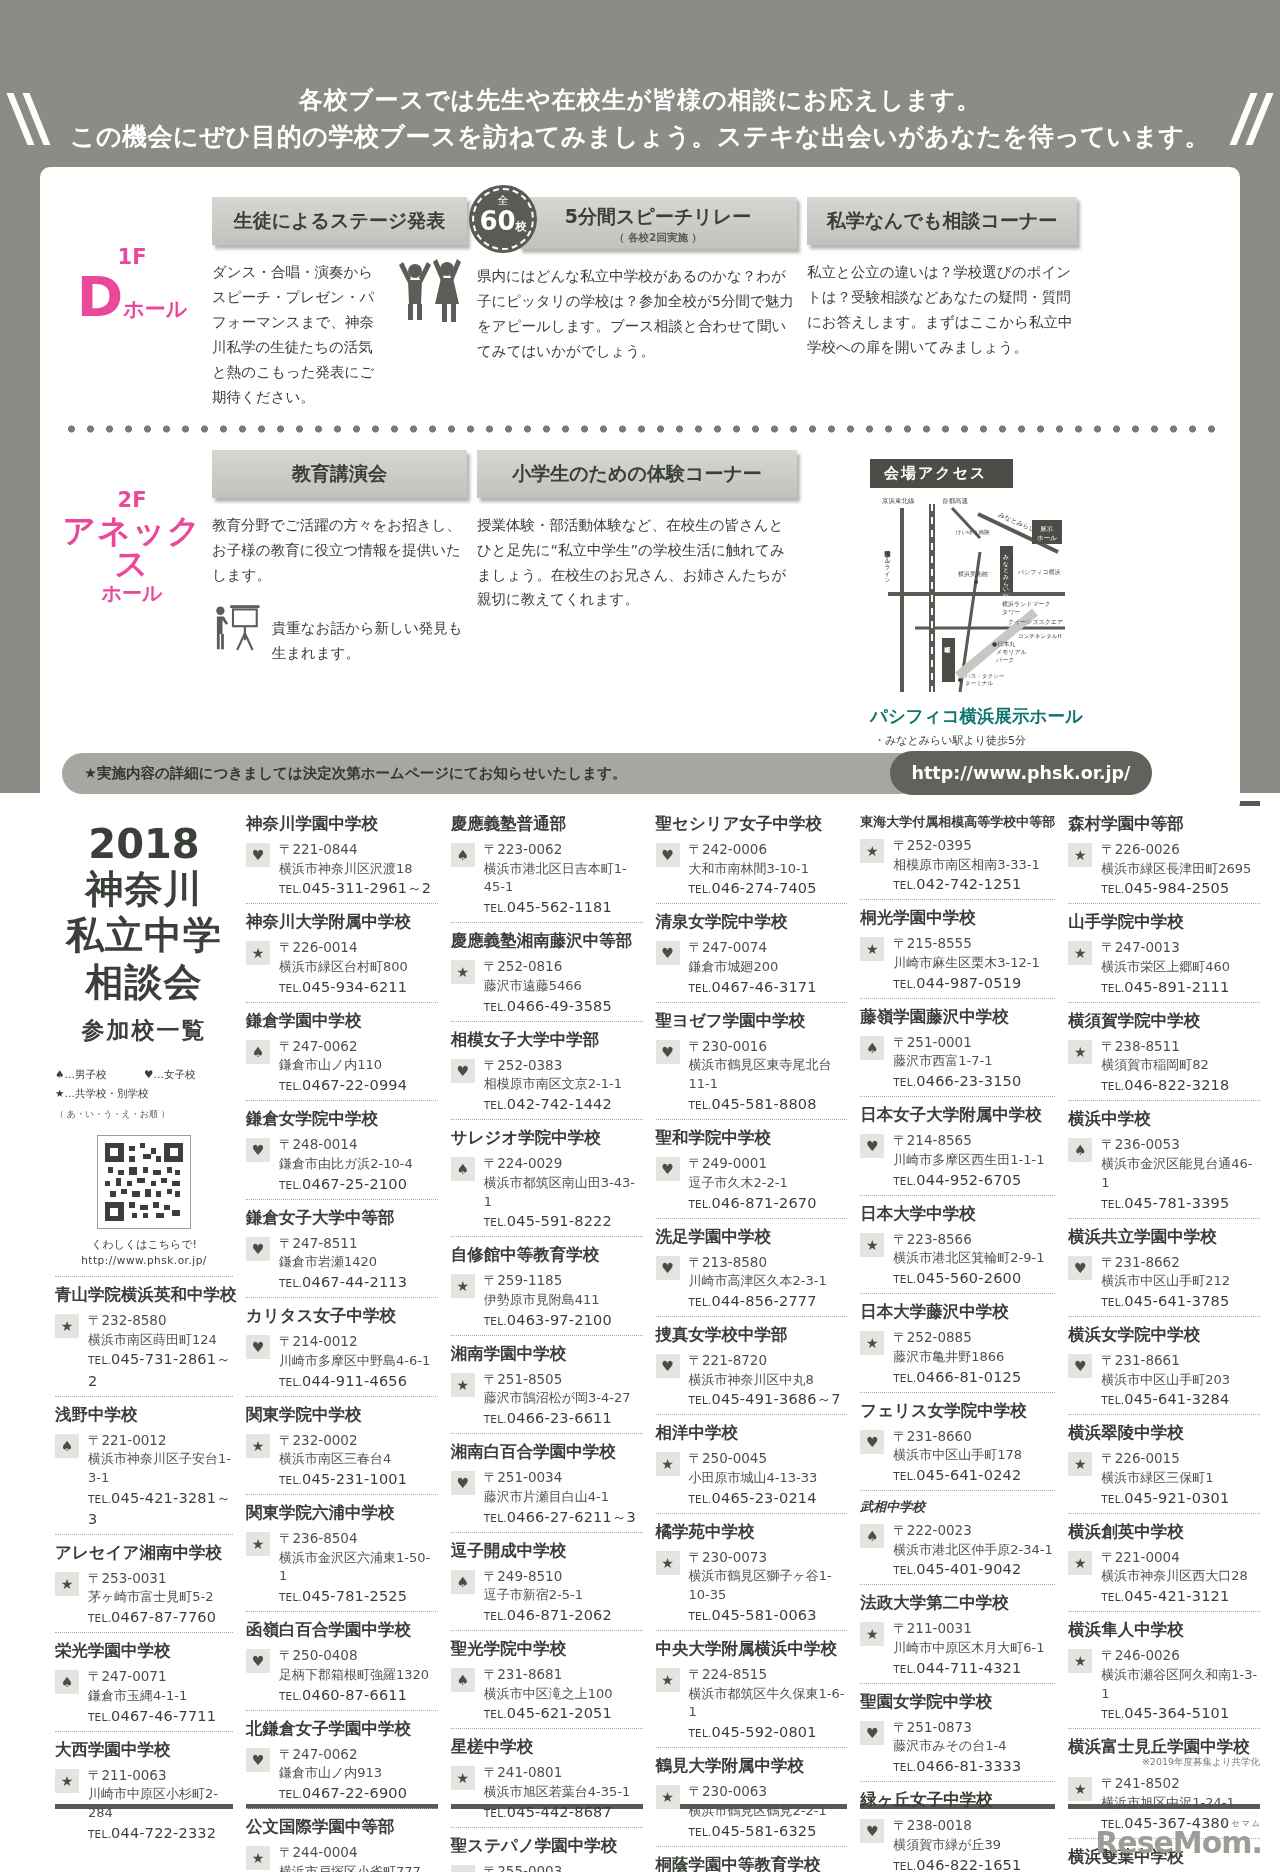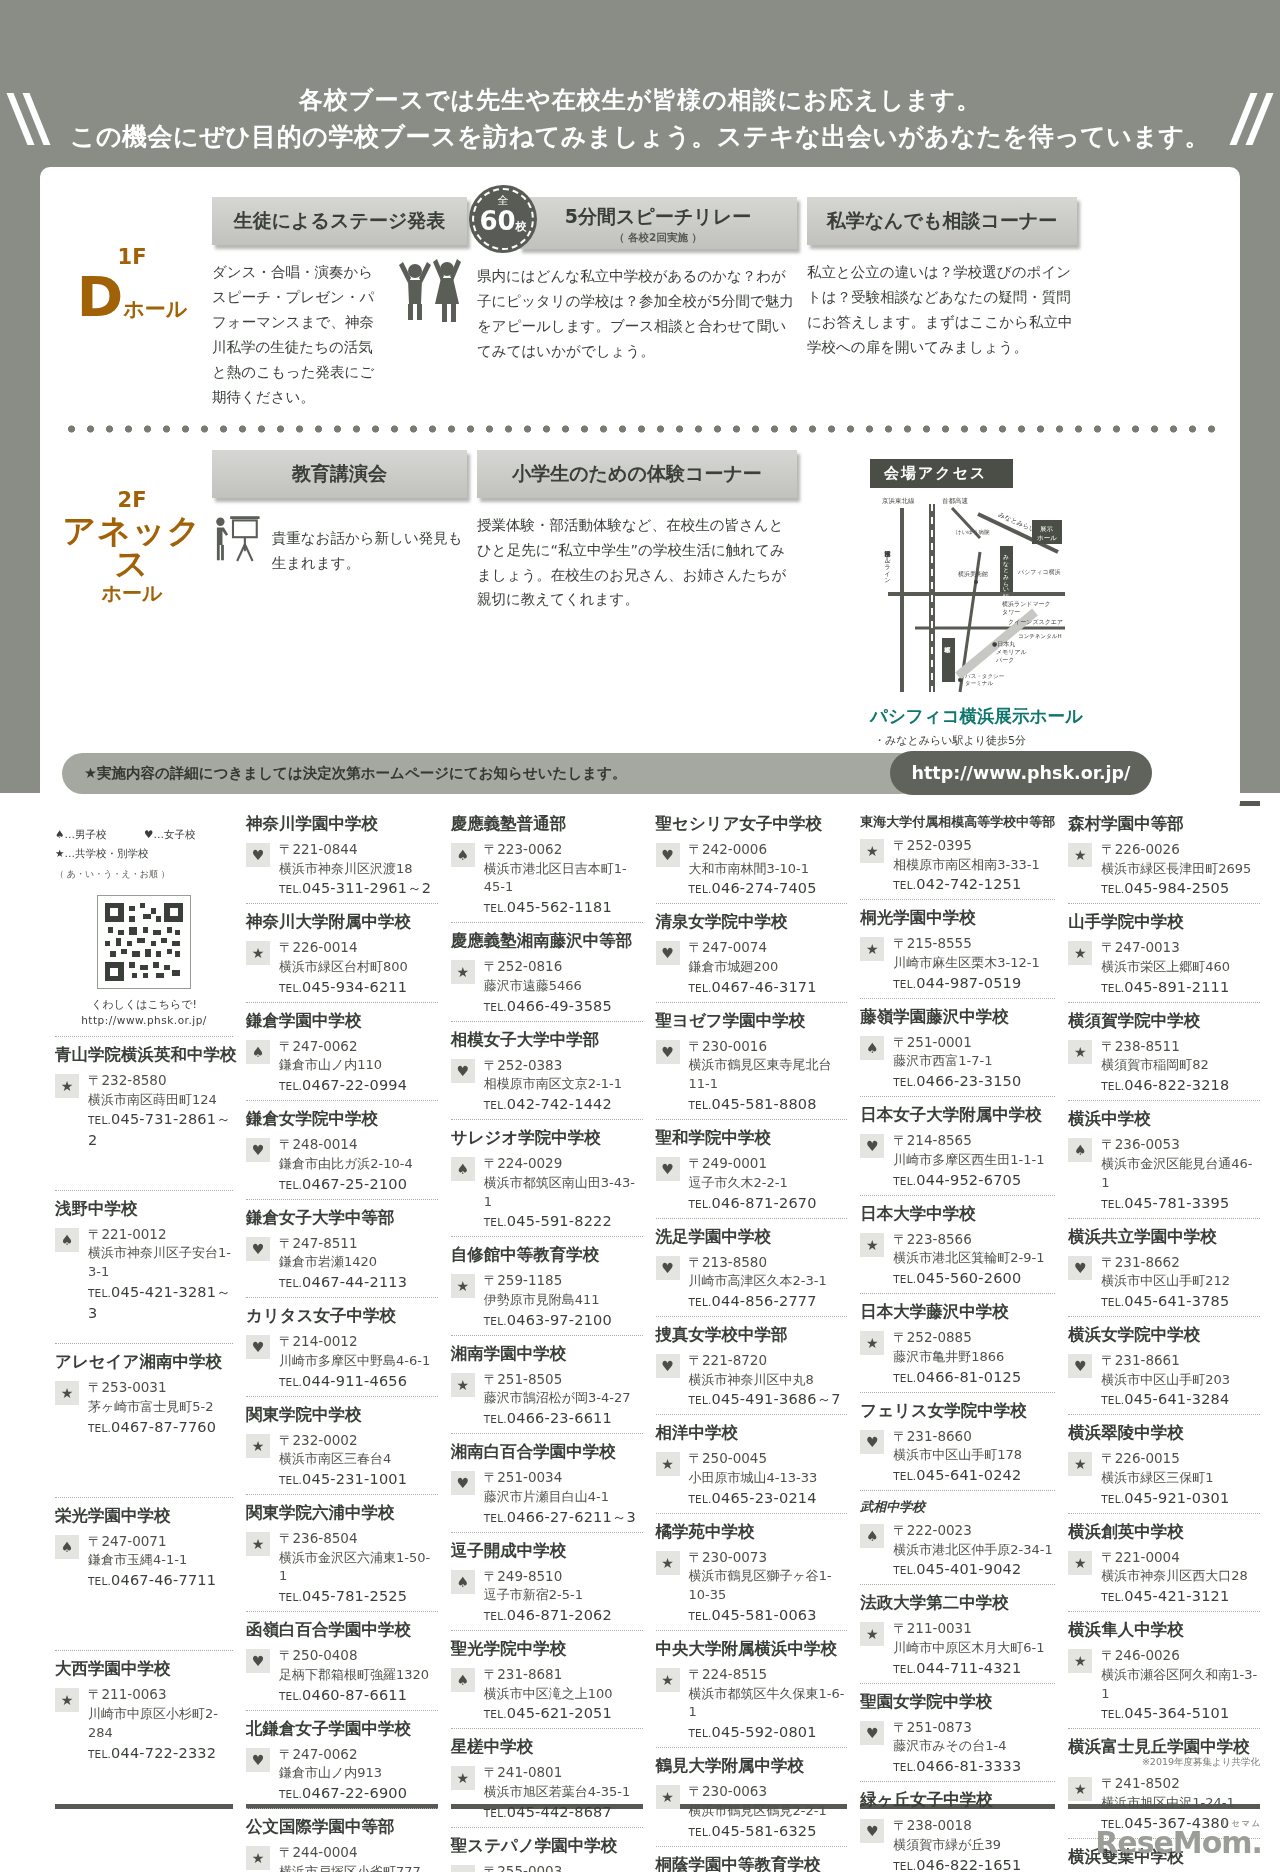--- a/index.html
+++ b/index.html
@@ -13,21 +13,21 @@
   .banner-line1 { font-size:24px; letter-spacing:1px; }
   .banner-line2 { font-size:25px; letter-spacing:.5px; margin-top:4px; }
   .slashes { display:flex; gap:9px; }
   .slashes i { display:block; width:7px; height:52px; background:#fff; }
   .slashes.left i { transform:skewX(22deg); }
   .slashes.right i { transform:skewX(-22deg); }
 
   .card { position:relative; margin:0 40px; background:#fff; border-radius:10px; height:646px; padding:16px 22px 0; }
 
   .row { display:grid; grid-template-columns:140px 255px 320px 270px; gap:10px; align-items:start; }
-  .floor-label { text-align:center; color:#a16207; font-weight:bold; }
+  .floor-label { text-align:center; color:#ec4899; font-weight:bold; }
   .floor-label .floor { font-size:21px; }
   .row1 .floor-label { padding-top:62px; }
   .hall-big { font-size:56px; line-height:1; }
   .hall-small { font-size:21px; }
   .row2 .floor-label { padding-top:52px; }
   .row2 .hall-big { font-size:33px; letter-spacing:1px; display:block; margin-top:2px; }
   .row2 .hall-small { font-size:20px; }
 
   .feature { position:relative; }
   .feature-head { background:linear-gradient(180deg,#d6d7d3,#c1c2be); box-shadow:3px 4px 3px rgba(70,74,66,.4);
@@ -178,20 +178,21 @@
 
       <div class="row row2">
         <div class="floor-label">
           <div class="floor">2F</div>
           <span class="hall-big">アネックス</span>
           <span class="hall-small">ホール</span>
         </div>
 
         <div class="feature">
           <div class="feature-head">教育講演会</div>
+          <p>教育分野でご活躍の方々をお招きし、お子様の教育に役立つ情報を提供いたします。</p>
           <div class="lect-row">
             <svg width="74" height="72" viewBox="0 0 74 72">
               <g fill="#5a5e56" stroke="#5a5e56">
                 <circle cx="12" cy="10" r="6" stroke="none"></circle>
                 <path d="M7 18 h10 l6 10 -3 2 -5-7 v20 h-8 z" stroke="none"></path>
                 <rect x="7" y="43" width="4" height="22" stroke="none"></rect>
                   <rect x="13" y="43" width="4" height="22" stroke="none"></rect>
                 <rect x="30" y="8" width="34" height="24" fill="#fff" stroke-width="3"></rect>
                 <line x1="47" y1="32" x2="47" y2="52" stroke-width="3"></line>
                 <line x1="47" y1="42" x2="36" y2="66" stroke-width="3"></line>
@@ -257,20 +258,27 @@
       <div class="notice-row">
         <div class="notice-pill">★実施内容の詳細につきましては決定次第ホームページにてお知らせいたします。</div>
         <div class="url-pill">http://www.phsk.or.jp/</div>
       </div>
     </div>
   </div>
 
   <div class="list-area">
 
     <div class="col sidebar">
+      <div class="sb-title">
+        <div class="sb-year">2018</div>
+        <div class="sb-line">神奈川</div>
+        <div class="sb-line">私立中学</div>
+        <div class="sb-line">相談会</div>
+        <div class="sb-sub">参加校一覧</div>
+      </div>
       <div class="sb-legend">
         <span class="lg"><span>♠</span><span>…男子校</span></span>
         <span class="lg"><span>♥</span><span>…女子校</span></span>
         <span class="lg wide"><span>★</span><span>…共学校・別学校</span></span>
         <span class="legend-note">（ あ・い・う・え・お順 ）</span>
       </div>
       <div class="sb-qr">
         <div class="qr-box">
           <svg width="78" height="78" viewBox="0 0 29 29" shape-rendering="crispEdges">
             <g fill="#3a3f39">

